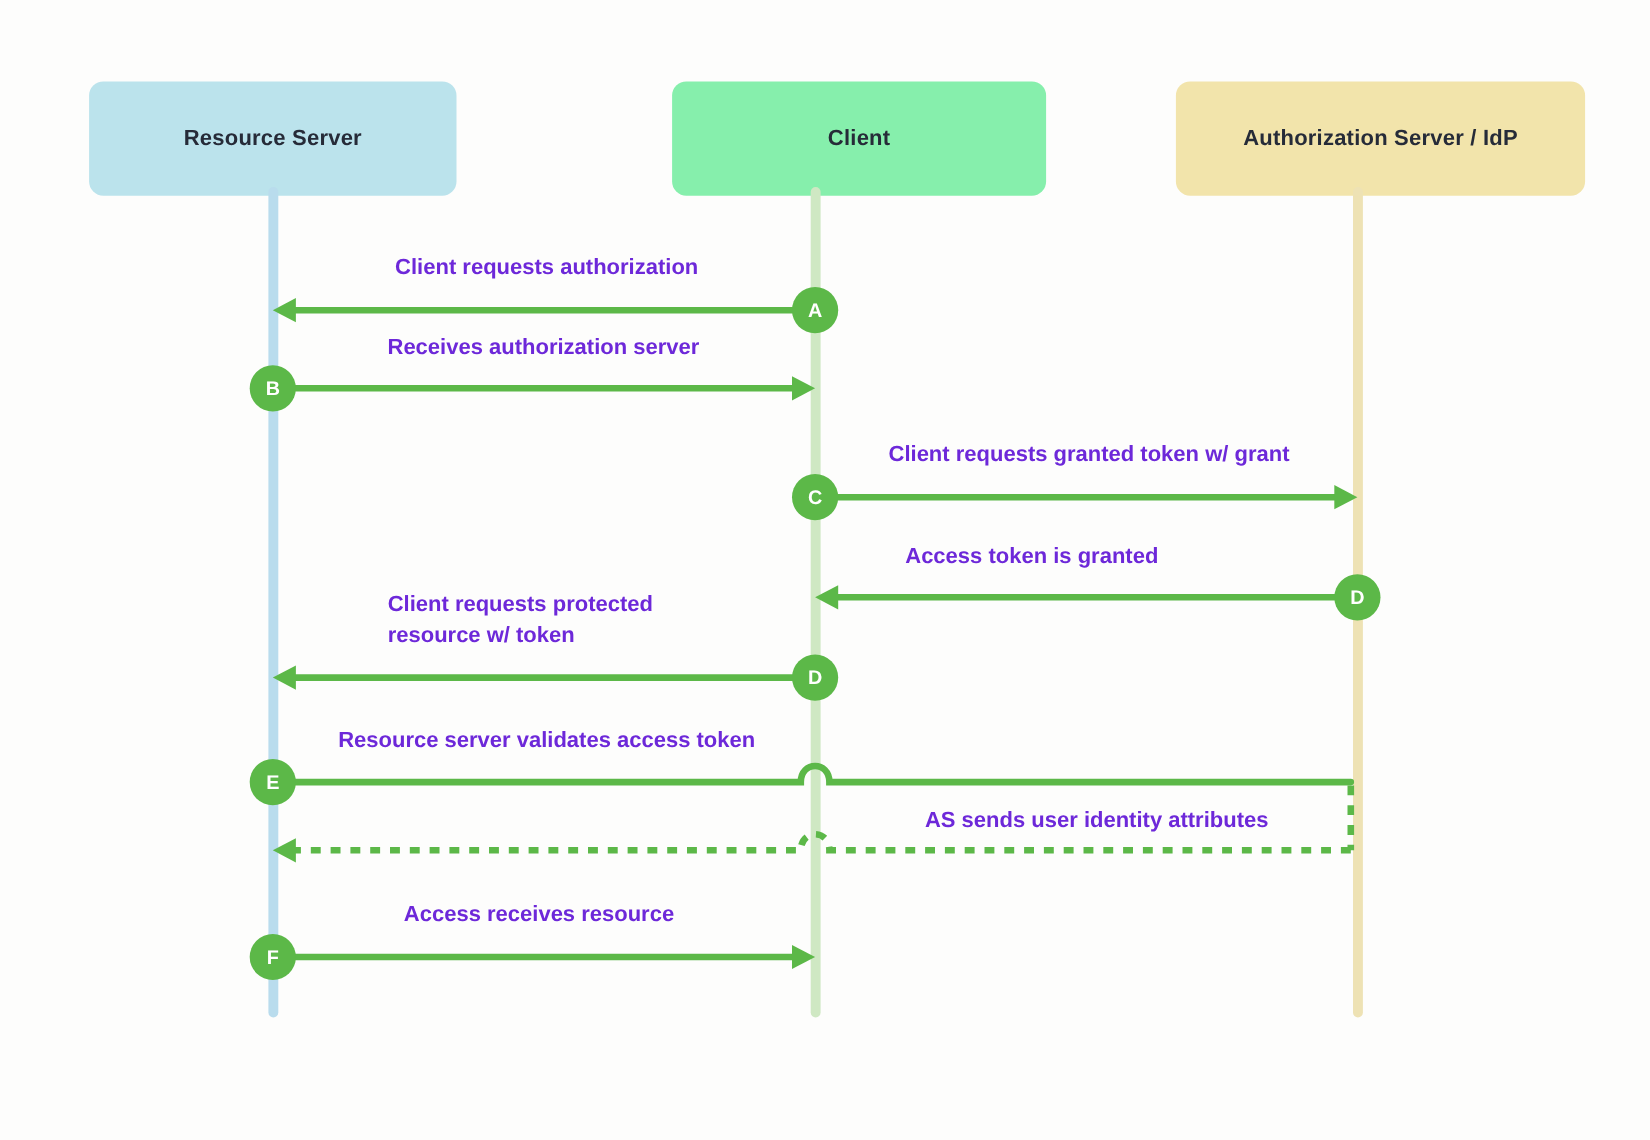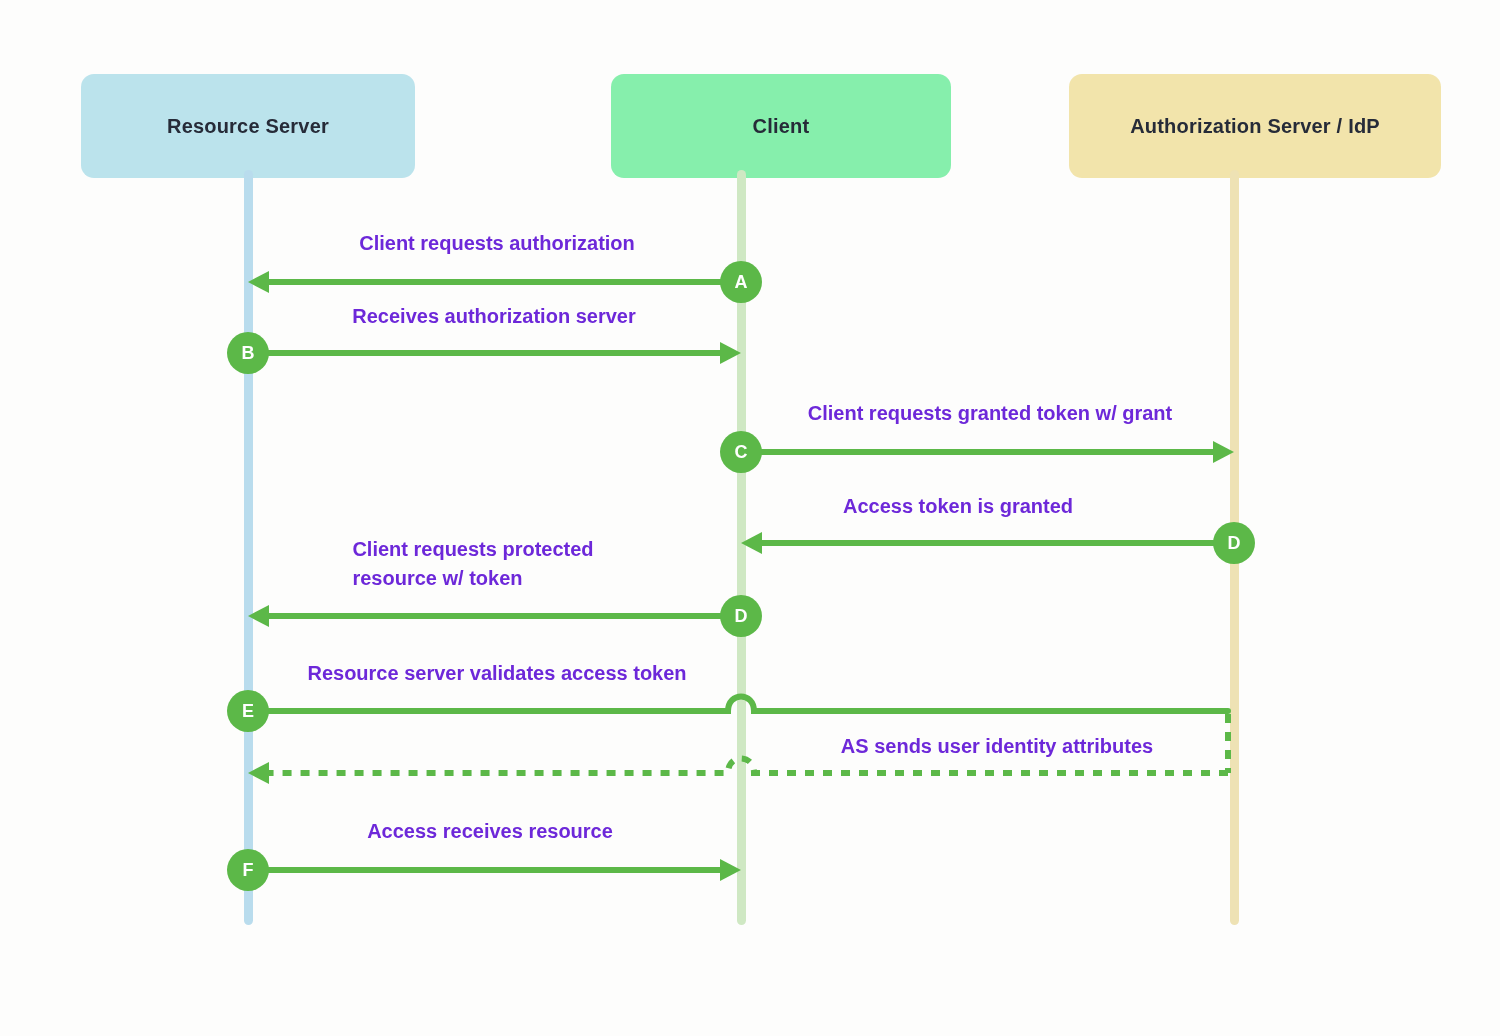--- a/index.html
+++ b/index.html
@@ -100,21 +100,21 @@
       <svg class="arrowsvg" width="1500" height="1036" style="left: 0px; top: 0px; position: absolute;">
         <path d="M 741 452 L 1215 452" fill="none" stroke="#5cb848" stroke-width="6" stroke-linecap="round"></path>
         <polygon points="1234,452 1213,441 1213,463" fill="#5cb848"></polygon>
       </svg>
       <div class="msg-label" style="left: 990px; top: 399px;">Client requests granted token w/ grant</div>
       <div class="badge" style="left: 741px; top: 452px; background: rgb(92, 184, 72);">C</div>
       <svg class="arrowsvg" width="1500" height="1036" style="left: 0px; top: 0px; position: absolute;">
         <path d="M 1234 543 L 760 543" fill="none" stroke="#5cb848" stroke-width="6" stroke-linecap="round"></path>
         <polygon points="741,543 762,532 762,554" fill="#5cb848"></polygon>
       </svg>
-      <div class="msg-label" style="left: 958px; top: 492px;">Access token is granted</div>
+      <div class="msg-label" style="left: 938px; top: 492px;">Access token is granted</div>
       <div class="badge" style="left: 1234px; top: 543px; background: rgb(92, 184, 72);">D</div>
       <svg class="arrowsvg" width="1500" height="1036" style="left: 0px; top: 0px; position: absolute;">
         <path d="M 741 616 L 267 616" fill="none" stroke="#5cb848" stroke-width="6" stroke-linecap="round"></path>
         <polygon points="248,616 269,605 269,627" fill="#5cb848"></polygon>
       </svg>
       <div class="msg-label" style="left: 473px; top: 535px;">Client requests protected
 resource w/ token</div>
       <div class="badge" style="left: 741px; top: 616px; background: rgb(92, 184, 72);">D</div>
       <svg class="arrowsvg" width="1500" height="1036" style="left: 0px; top: 0px; position: absolute;">
         <path d="M 248 711 L 728 711 C 728 691.5 754 691.5 754 711 L 1228 711" fill="none" stroke="#5cb848" stroke-width="6" stroke-linecap="round"></path>

